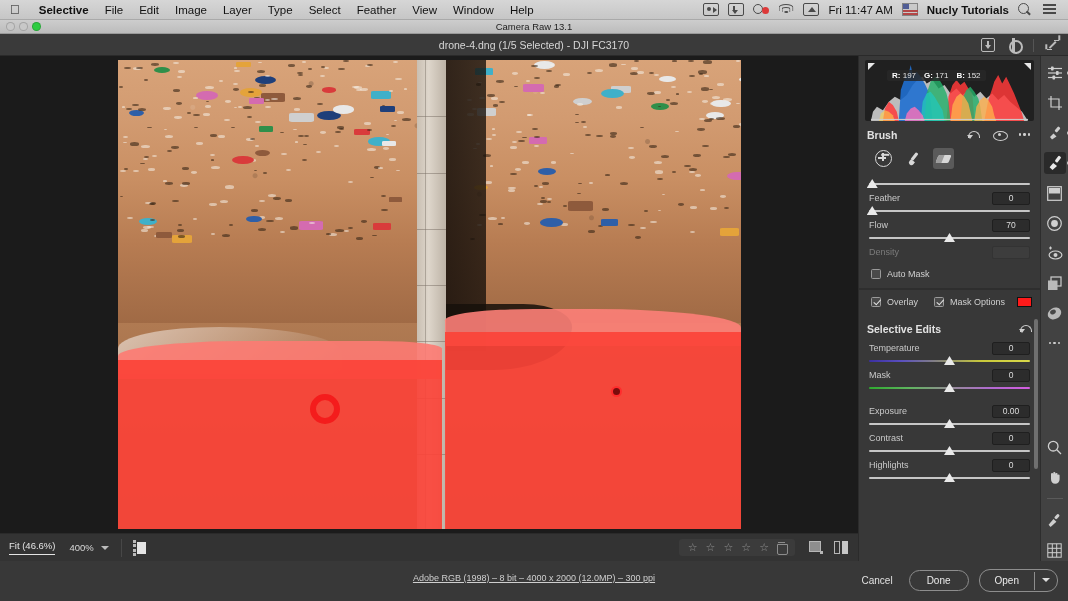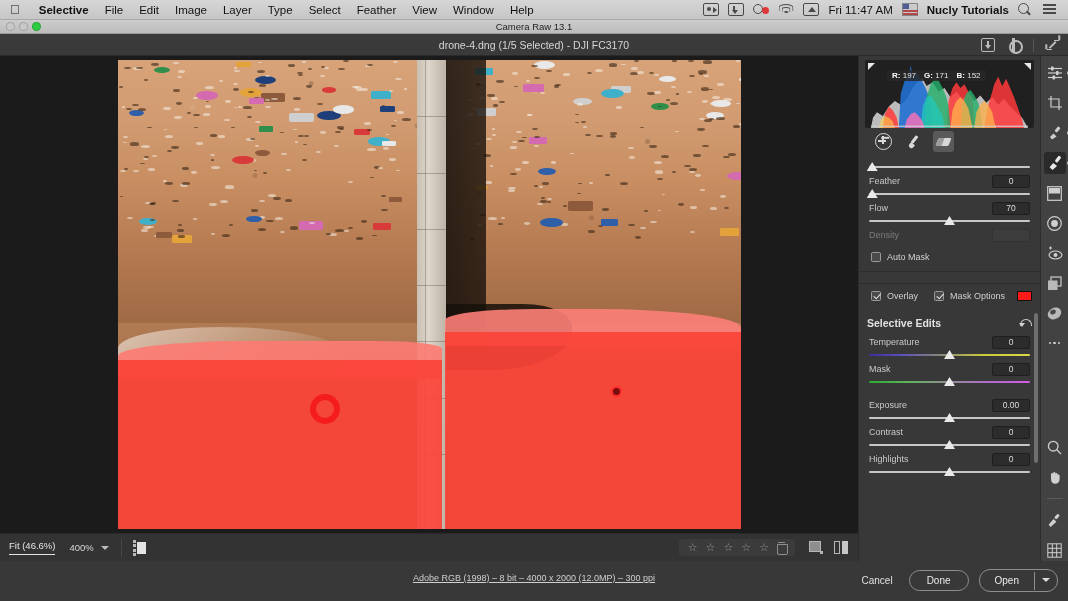--- a/index.html
+++ b/index.html
@@ -201,21 +201,21 @@
   }
 
   
   .rightpanel {
     position:absolute; left:858px; top:0; width:182px; height:505px;
     background:#383838;
     border-left:1px solid #2b2b2b;
   }
   .histowrap { padding:4px 6px 0 6px; }
   .histo {
-    position:relative; height:68px; background:#202020; border-radius:2px;
+    position:relative; height:61px; background:#202020; border-radius:2px;
     overflow:hidden;
   }
   .histo .corner { position:absolute; width:0;height:0; }
   .histo .corner.l { left:3px; top:3px; border-left:7px solid #e8e8e8;border-bottom:7px solid transparent; }
   .histo .corner.r { right:3px; top:3px; border-right:7px solid #e8e8e8;border-bottom:7px solid transparent; }
   .rgbread {
     position:absolute; left:22px; top:10px; z-index:3;
     background:rgba(40,40,40,.85); padding:1px 5px; border-radius:2px;
     font-size:8px; color:#e3e3e3; display:flex; gap:8px; white-space:nowrap;
   }
@@ -277,21 +277,21 @@
 
   .caret-dd {
     width:11px;height:11px;margin-left:5px;position:relative;cursor:pointer;
   }
   .caret-dd:after{content:"";position:absolute;left:1px;top:3.5px;border-left:5px solid transparent;border-right:5px solid transparent;border-top:6px solid #d0d0d0;}
 
   .checkrow { display:flex;align-items:center; gap:6px; padding:9px 10px 9px 12px; }
   .cbox { width:10px;height:10px;border:1px solid #9a9a9a;border-radius:1.5px;background:#4a4a4a;position:relative;cursor:pointer; }
   .cbox.checked:after{content:"";position:absolute;left:2.6px;top:0.2px;width:3.4px;height:6.4px;border:solid #e6e6e6;border-width:0 1.6px 1.6px 0;transform:rotate(42deg);}
   .cklbl{font-size:9px;color:#cfcfcf;}
-  .bottomchecks{display:flex;align-items:center;padding:7px 8px 8px 12px;border-top:1px solid #2e2e2e;margin-top:11px;}
+  .bottomchecks{display:flex;align-items:center;padding:7px 8px 8px 12px;border-top:1px solid #2e2e2e;}
   .bottomchecks .g{display:flex;align-items:center;gap:6px;}
   .bottomchecks .sp{flex:1;}
   .swatch{width:15px;height:10px;background:#ff1a1a;border:1px solid #111;margin-left:6px;cursor:pointer;}
 
   .scrollarea { position:relative; height:168px; overflow:hidden; }
   .scrollbar { position:absolute; right:2px; top:4px; width:4px; height:150px; background:#6f6f6f; border-radius:2px; }
 
   
   .toolrail {
     position:absolute; left:1040px; top:0; width:28px; height:505px;
@@ -903,20 +903,32 @@
           <path fill="#ffb04a" opacity=".78" d="M86,73 L88,54 92,44 96,40 100,44 104,52 106,62 108,73 Z M110,73 L112,56 116,48 120,44 124,48 128,56 130,66 132,73 Z"></path>
           <path fill="#ff70b8" opacity=".8" d="M40,73 L42,64 46,58 50,56 54,60 58,66 60,73 Z"></path>
           <path fill="#ffd24a" opacity=".6" d="M14,73 L16,64 20,60 24,62 28,66 30,73 Z"></path>
           <rect x="6" y="70.5" width="158" height="1.2" fill="#cfcfcf"></rect>
         </svg>
       </div>
     </div>
 
 
     <div class="panelsec">
+      <div class="sechead">
+        <span class="t">Brush</span>
+        <span class="acts">
+          <span class="mini ic-undo"></span>
+          <span class="mini ic-eye"></span>
+          <span class="mini ic-dots">
+              <i></i>
+              <i></i>
+              <i></i>
+            </span>
+        </span>
+      </div>
       <div class="brushtools">
         <span class="btool">
             <span class="ic-plus"></span>
             <span class="plusv"></span>
           </span>
         <span class="btool">
             <span class="ic-brush">
               <i></i>
               <i></i>
             </span>

